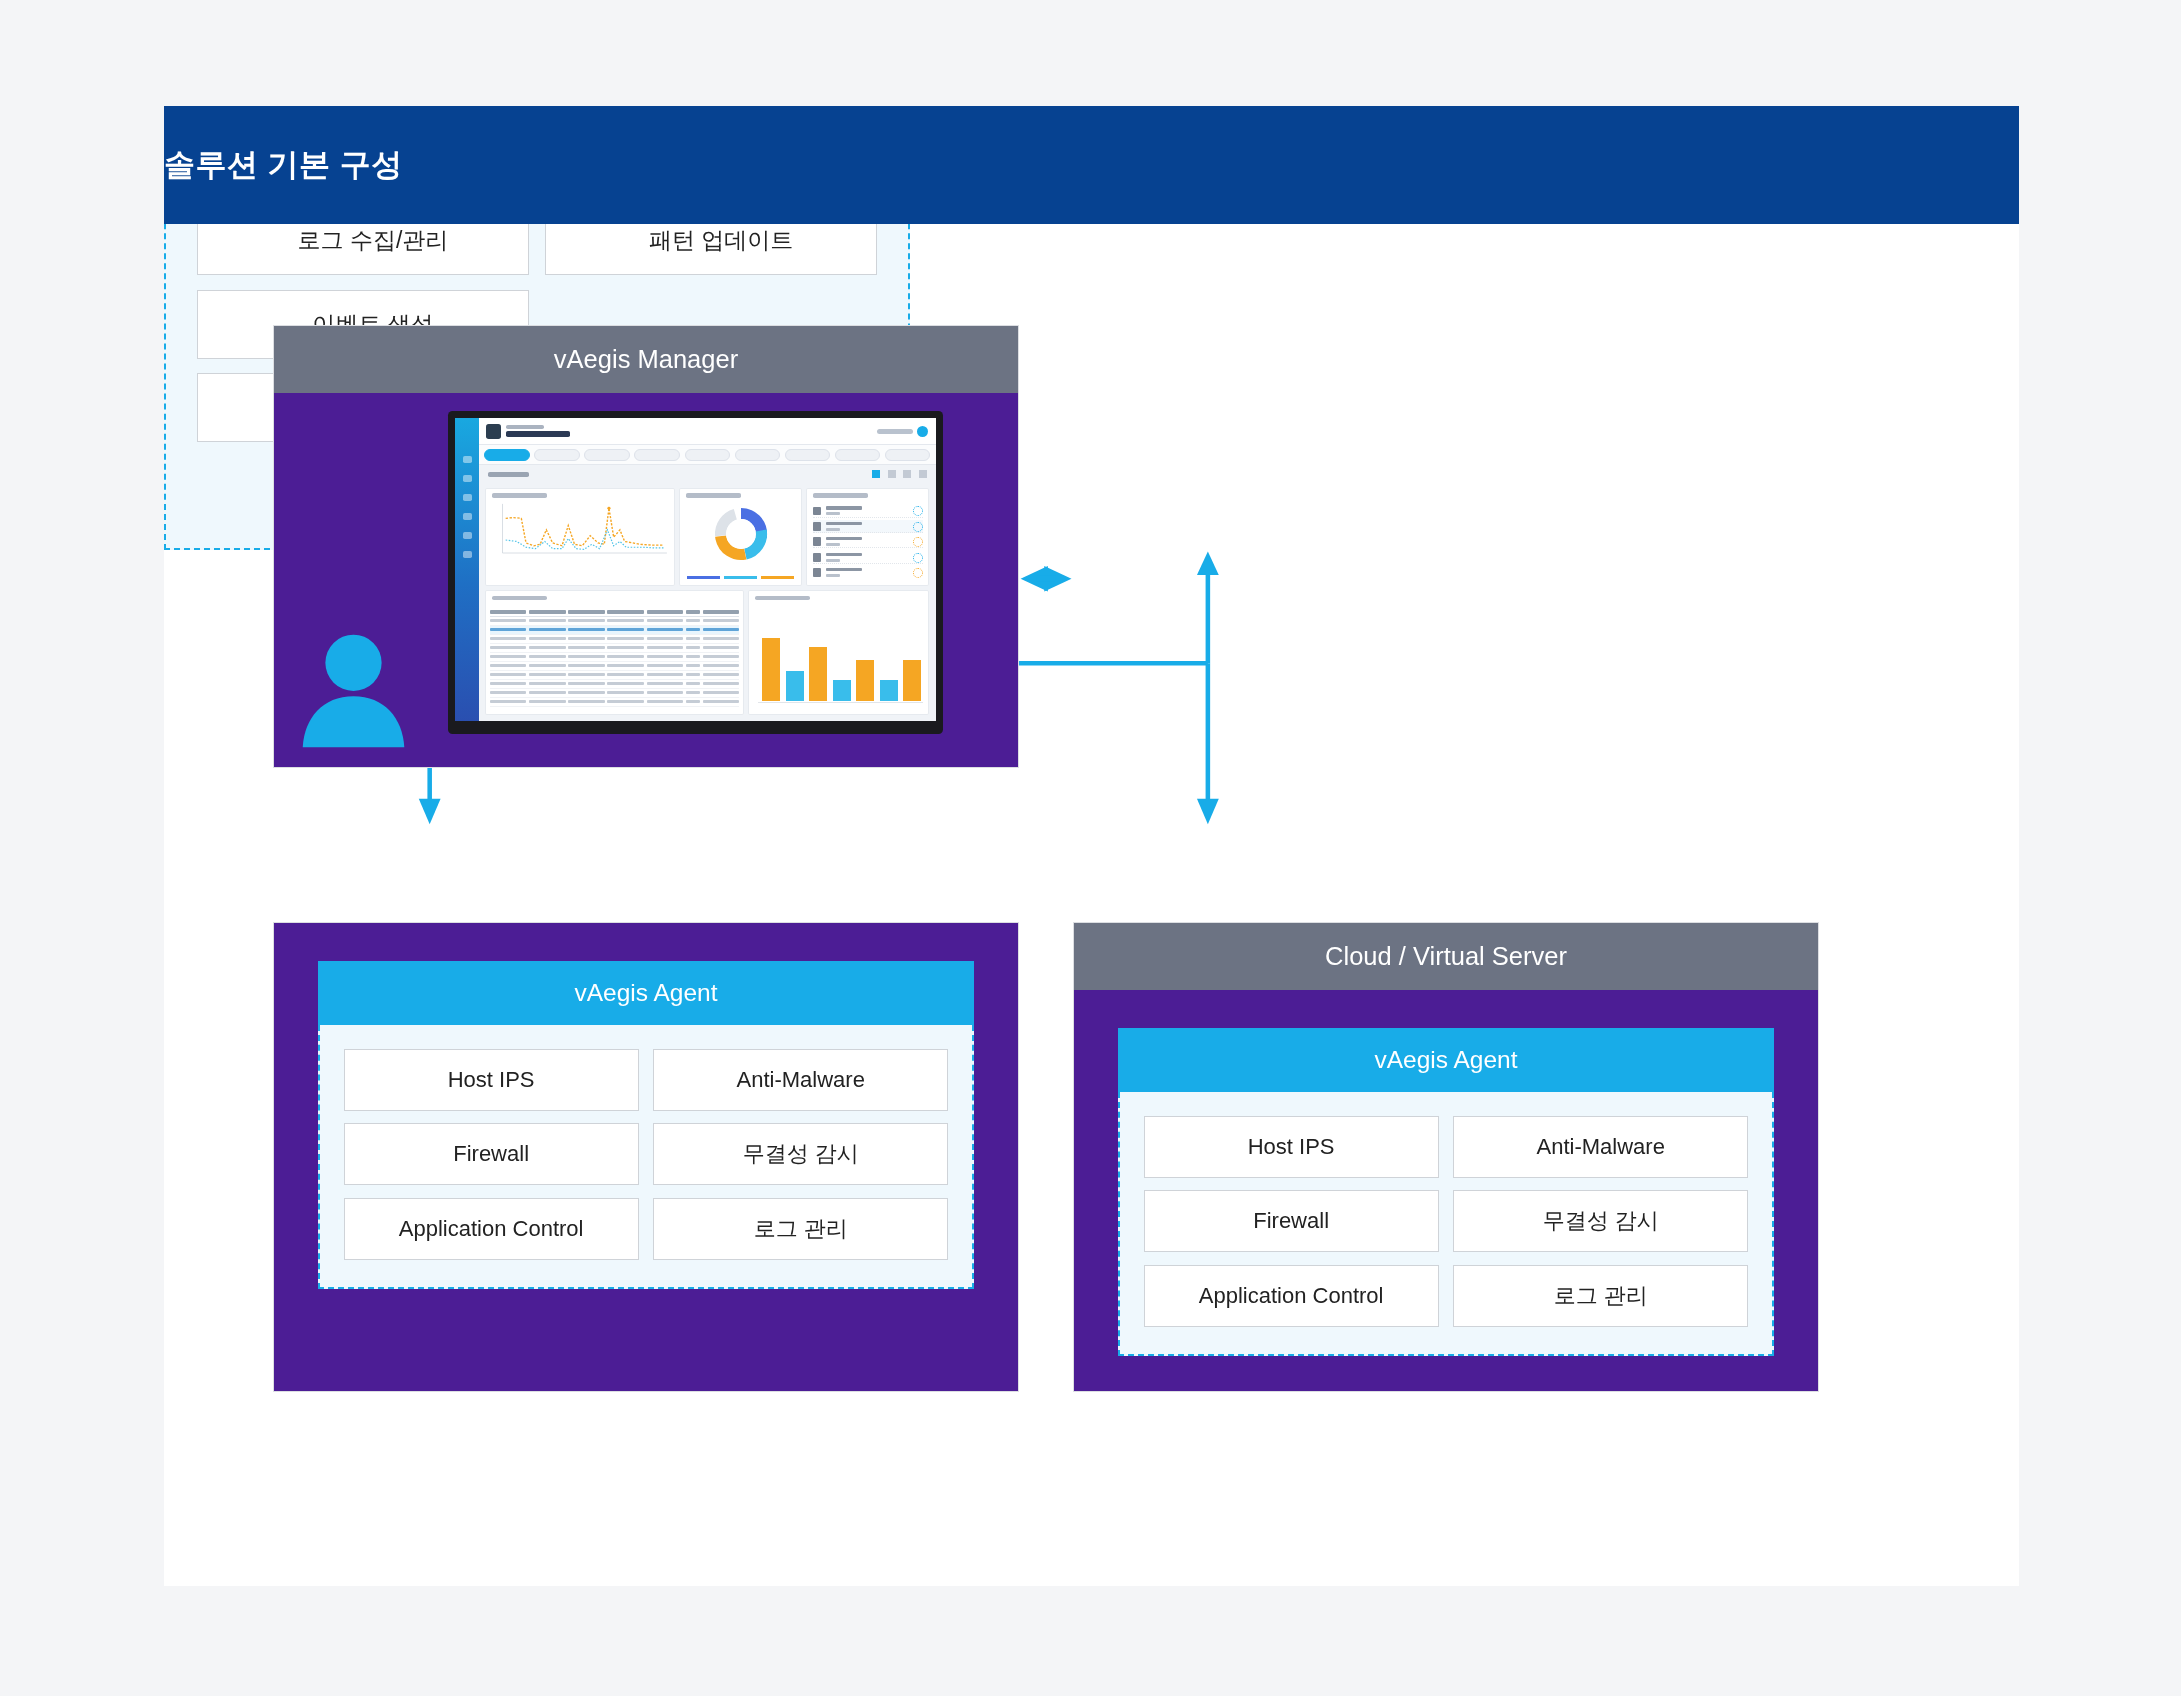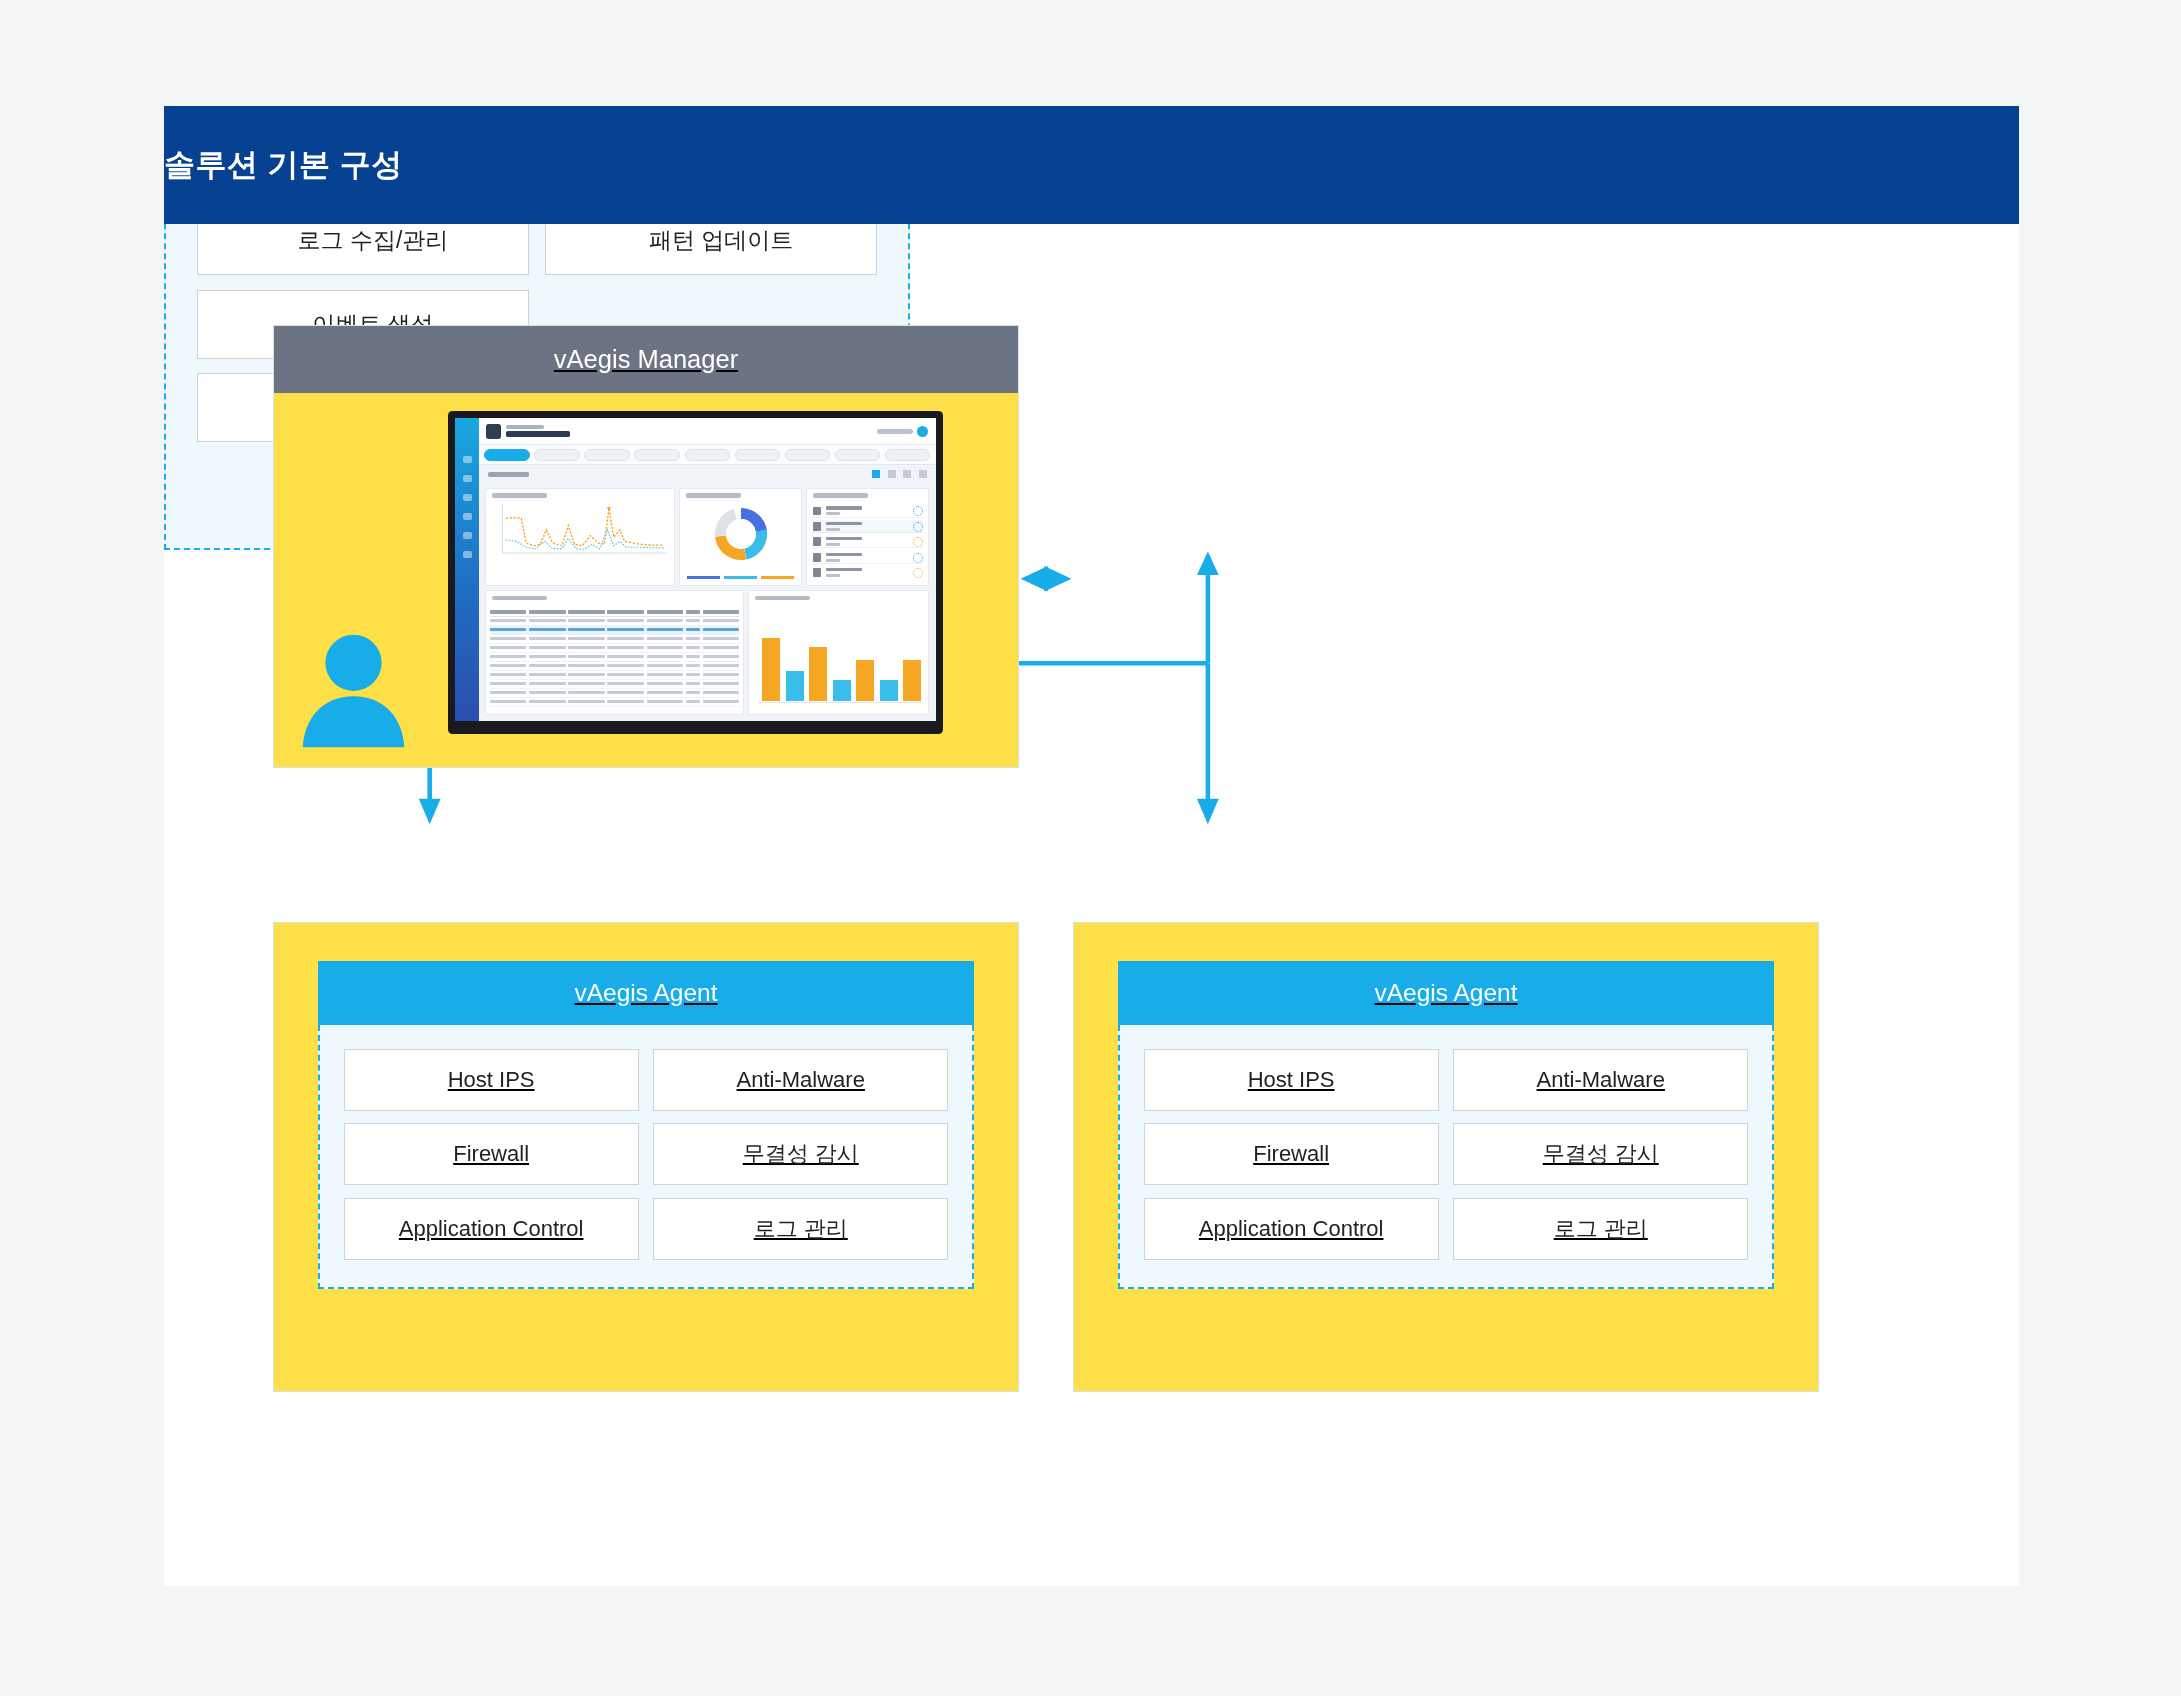--- a/index.html
+++ b/index.html
@@ -36,23 +36,22 @@
   .title-bar-text {
     color: #ffffff;
     font-size: 31px;
     font-weight: bold;
     letter-spacing: 0.5px;
   }
 
   
   .panel {
     position: absolute;
-    background: #fde047;
+    background: #4c1d95;
     border: 0.9px solid #dcdee2;
-    text-decoration: underline;
   }
   .panel-header {
     height: 67px;
     display: flex;
     align-items: center;
     justify-content: center;
     color: #ffffff;
     font-size: 25.5px;
   }
   .panel-header.gray { background: #6C7383; }
@@ -556,20 +555,23 @@
           <div class="agent-box">Firewall</div>
           <div class="agent-box">무결성 감시</div>
           <div class="agent-box">Application Control</div>
           <div class="agent-box">로그 관리</div>
         </div>
       </div>
     </div>
   </div>
 
   <div class="panel" id="cloud-panel">
+    <div class="panel-header gray">
+      <span>Cloud / Virtual Server</span>
+    </div>
     <div class="panel-body host-body">
       <div class="agent-header">
         <span>vAegis Agent</span>
       </div>
       <div class="agent-dashed">
         <div class="agent-grid">
           <div class="agent-box">Host IPS</div>
           <div class="agent-box">Anti-Malware</div>
           <div class="agent-box">Firewall</div>
           <div class="agent-box">무결성 감시</div>

